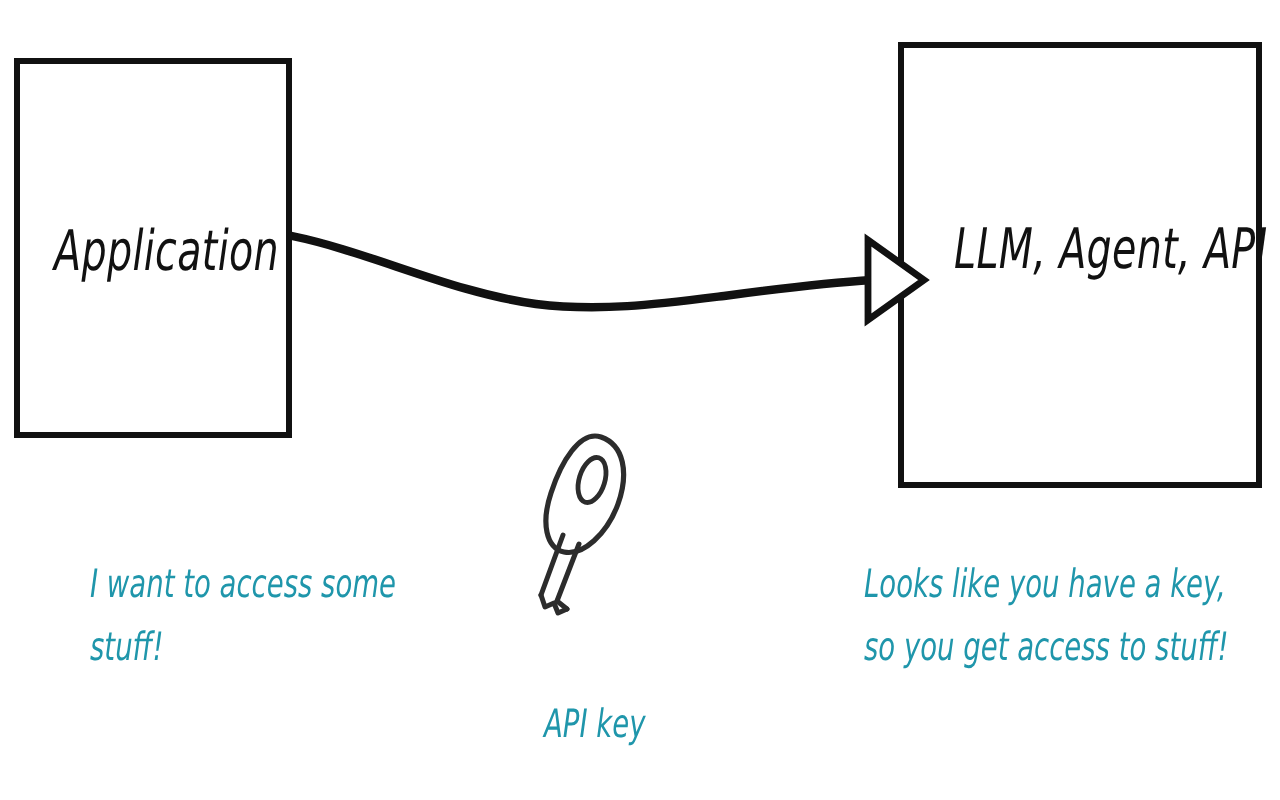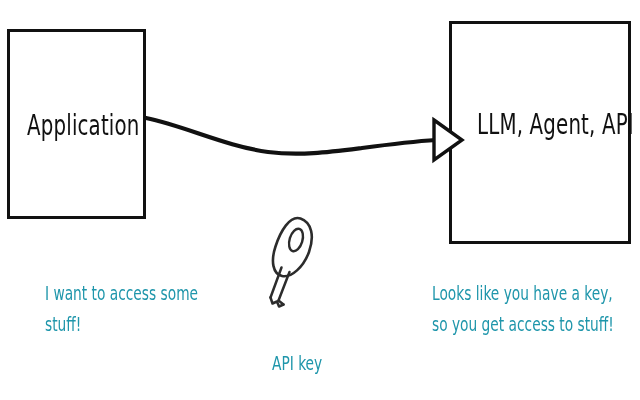--- a/index.html
+++ b/index.html
@@ -9,20 +9,21 @@
   }
   body {
     font-family: "DejaVu Sans Condensed", "Liberation Sans Narrow", "Liberation Sans", sans-serif;
   }
   #canvas {
     position: relative;
     width: 640px;
     height: 400px;
     background: #ffffff;
     overflow: hidden;
+    font-style: italic;
   }
   #vector-layer {
     position: absolute;
     left: 0;
     top: 0;
     width: 640px;
     height: 400px;
   }
   .node-label {
     position: absolute;

